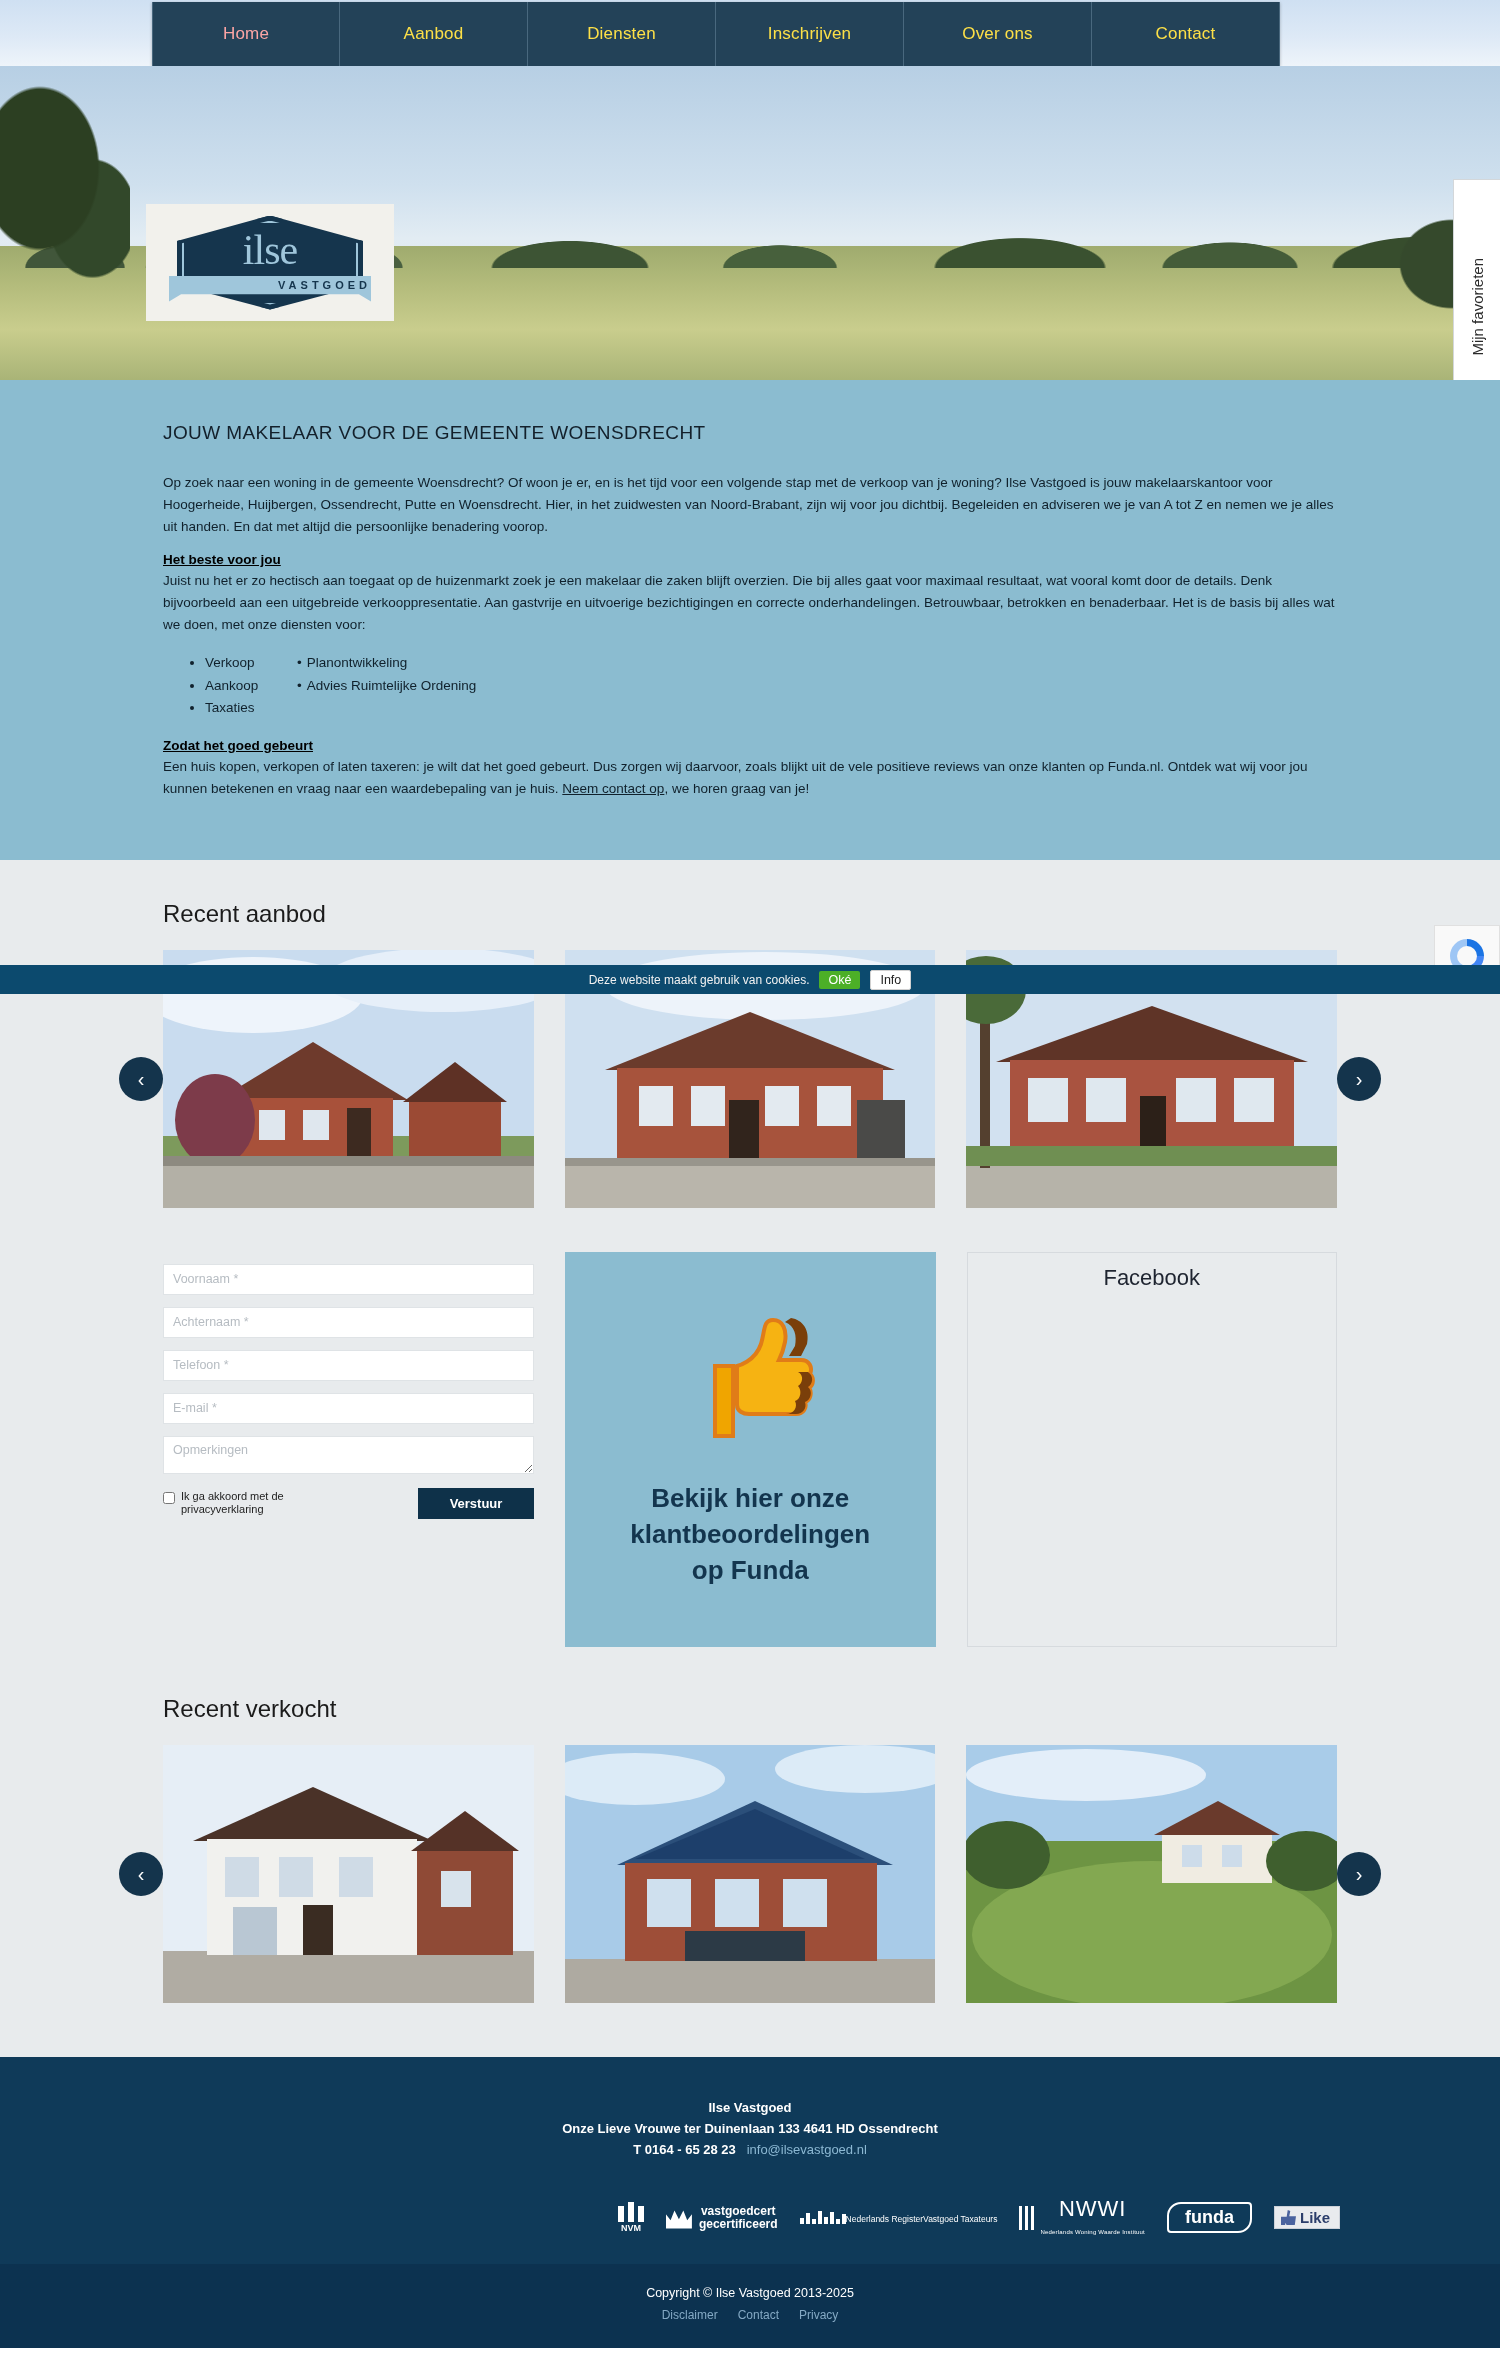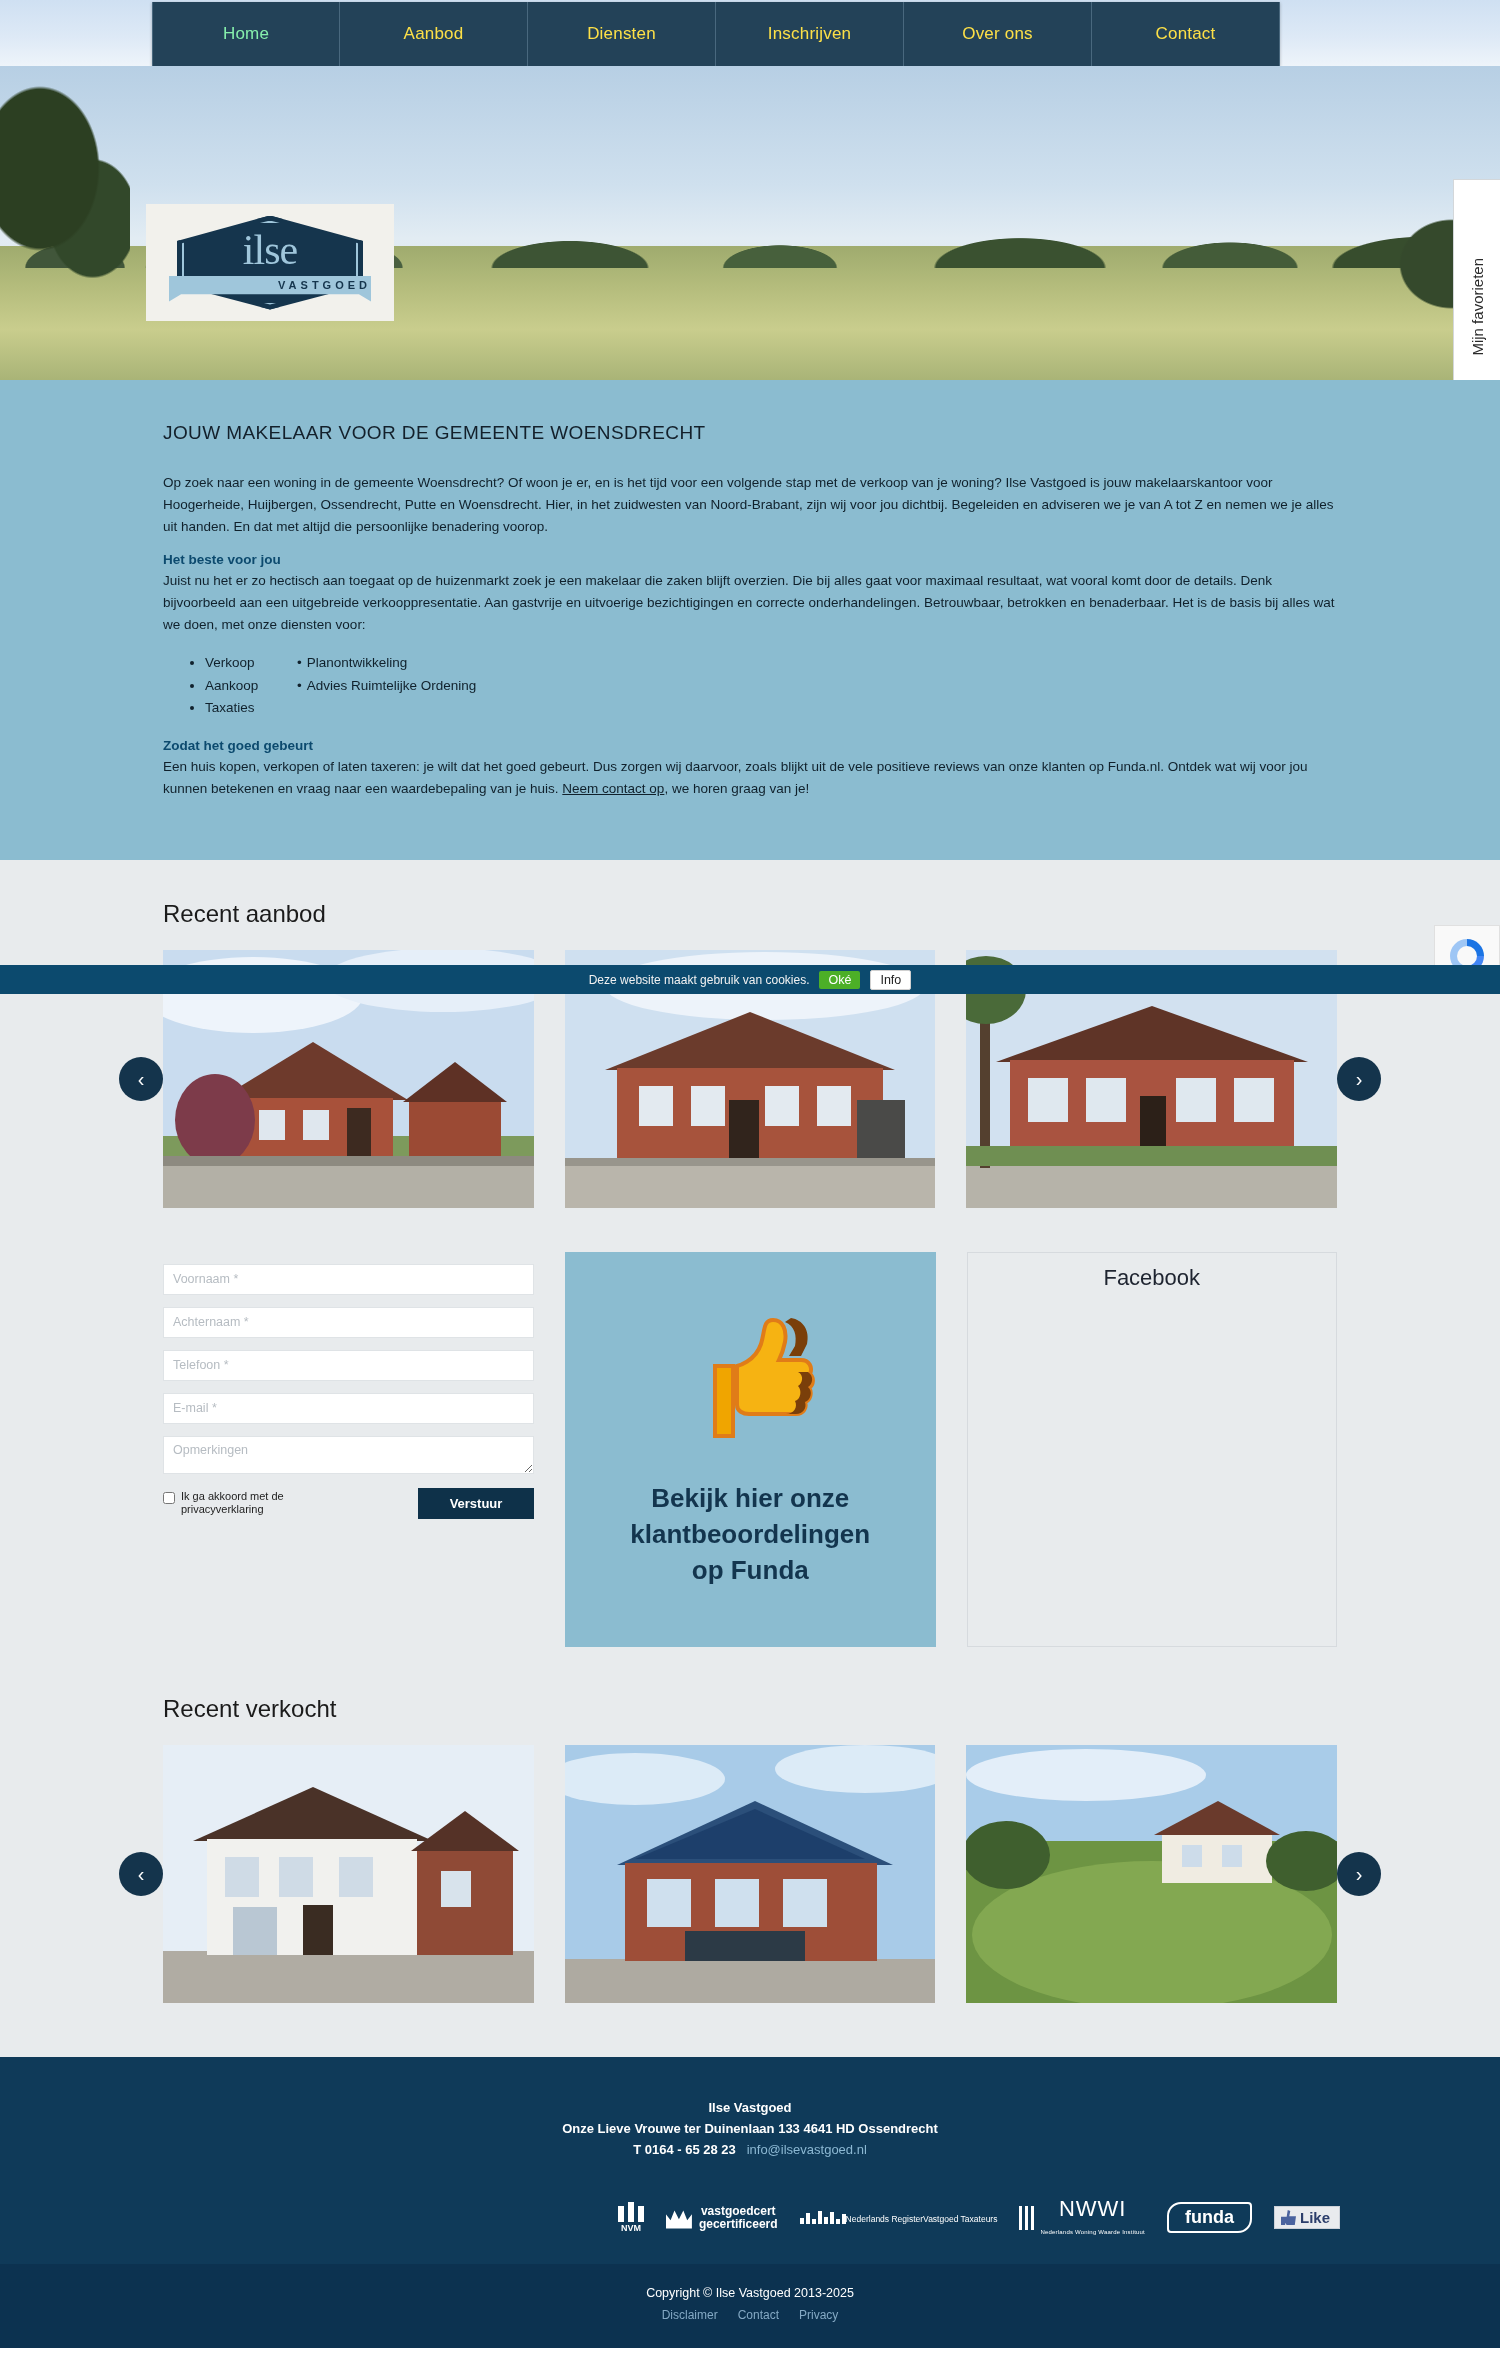--- a/index.html
+++ b/index.html
@@ -34,21 +34,21 @@
     background: #234258;
     color: #fde047;
     font-size: 17px;
     letter-spacing: .2px;
     border-right: 1px solid #49687e;
     cursor: pointer;
     user-select: none;
   }
   .nav-item:first-child { border-left: 1px solid #49687e; }
   .nav-item:last-child { border-right: 1px solid #49687e; }
-  .nav-item.active { color: #86efac; }
+  .nav-item.active { color: #fca5a5; }
 
   
   .hero {
     position: relative;
     height: 314px;
     overflow: hidden;
     background: #9db9cf;
   }
   .hero-sky {
     position: absolute; inset: 0;
@@ -155,22 +155,23 @@
   }
   .intro p {
     font-size: 13.5px;
     line-height: 22px;
     color: #10212c;
     margin-bottom: 14px;
   }
   .intro h3 {
     font-size: 13.5px;
     font-weight: 700;
-    color: #0c4a6e;
+    color: #000000;
     margin-bottom: 3px;
+    text-decoration: underline;
   }
   .intro .tight { margin-bottom: 0; }
   .lists { display: flex; margin: 16px 0 18px 24px; }
   .lists ul { list-style: disc; margin-left: 18px; }
   .lists ul.second { list-style: none; margin-left: 22px; }
   .lists ul.second li::before { content: "\2022"; margin-right: 5px; }
   .lists li {
     font-size: 13.5px; line-height: 22.5px; color: #10212c; width: 70px;
   }
   .lists ul.second li { width: auto; }

